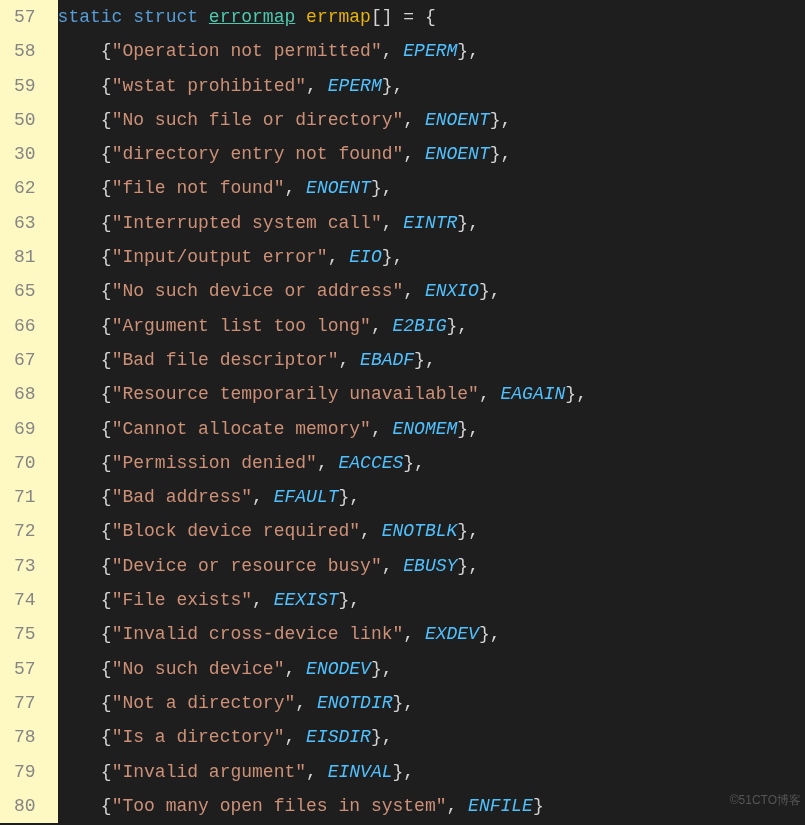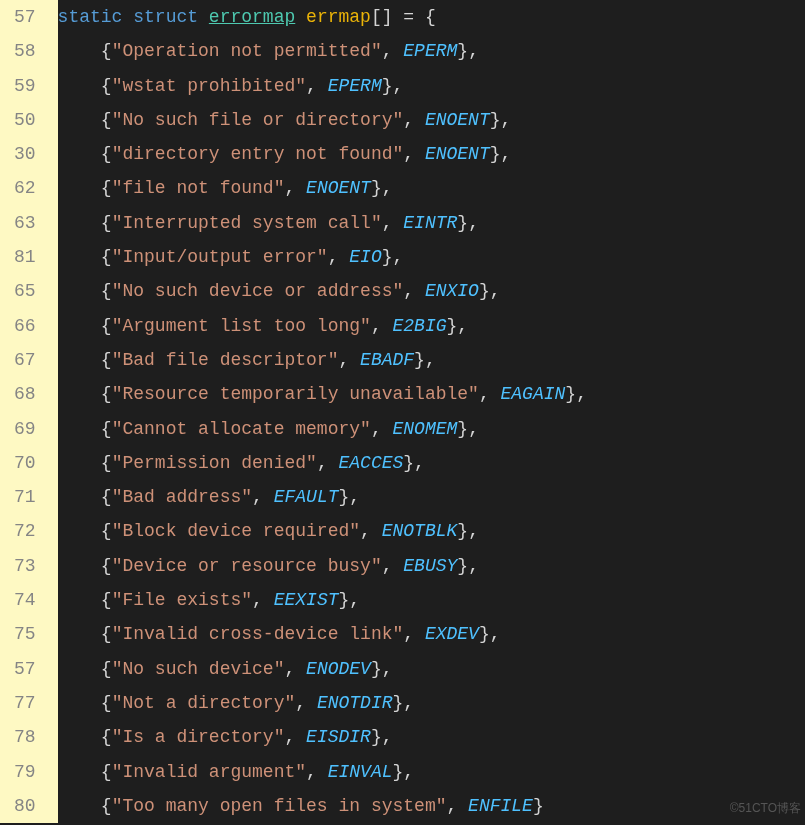--- a/index.html
+++ b/index.html
@@ -30,21 +30,21 @@
   .line { height: 34.3px; }
   .kw-storage { color: #569cd6; text-align: center; }   
   .kw-type    { color: #4ec9b0; text-decoration: underline; }   
   .kw-var     { color: #eab308; }   
   .punct      { color: #d4d4d4; }
   .brace      { color: #d4d4d4; }   
   .str        { color: #ce9178; }
   .const      { color: #4fc1ff; font-style: italic; }
   .watermark {
     position: absolute;
-    bottom: 0;
+    bottom: 8px;
     right: 4px;
     font-size: 12px;
     color: #555;
     font-family: sans-serif;
   }
 </style>
 </head>
 <body>
 
 <div class="editor">

